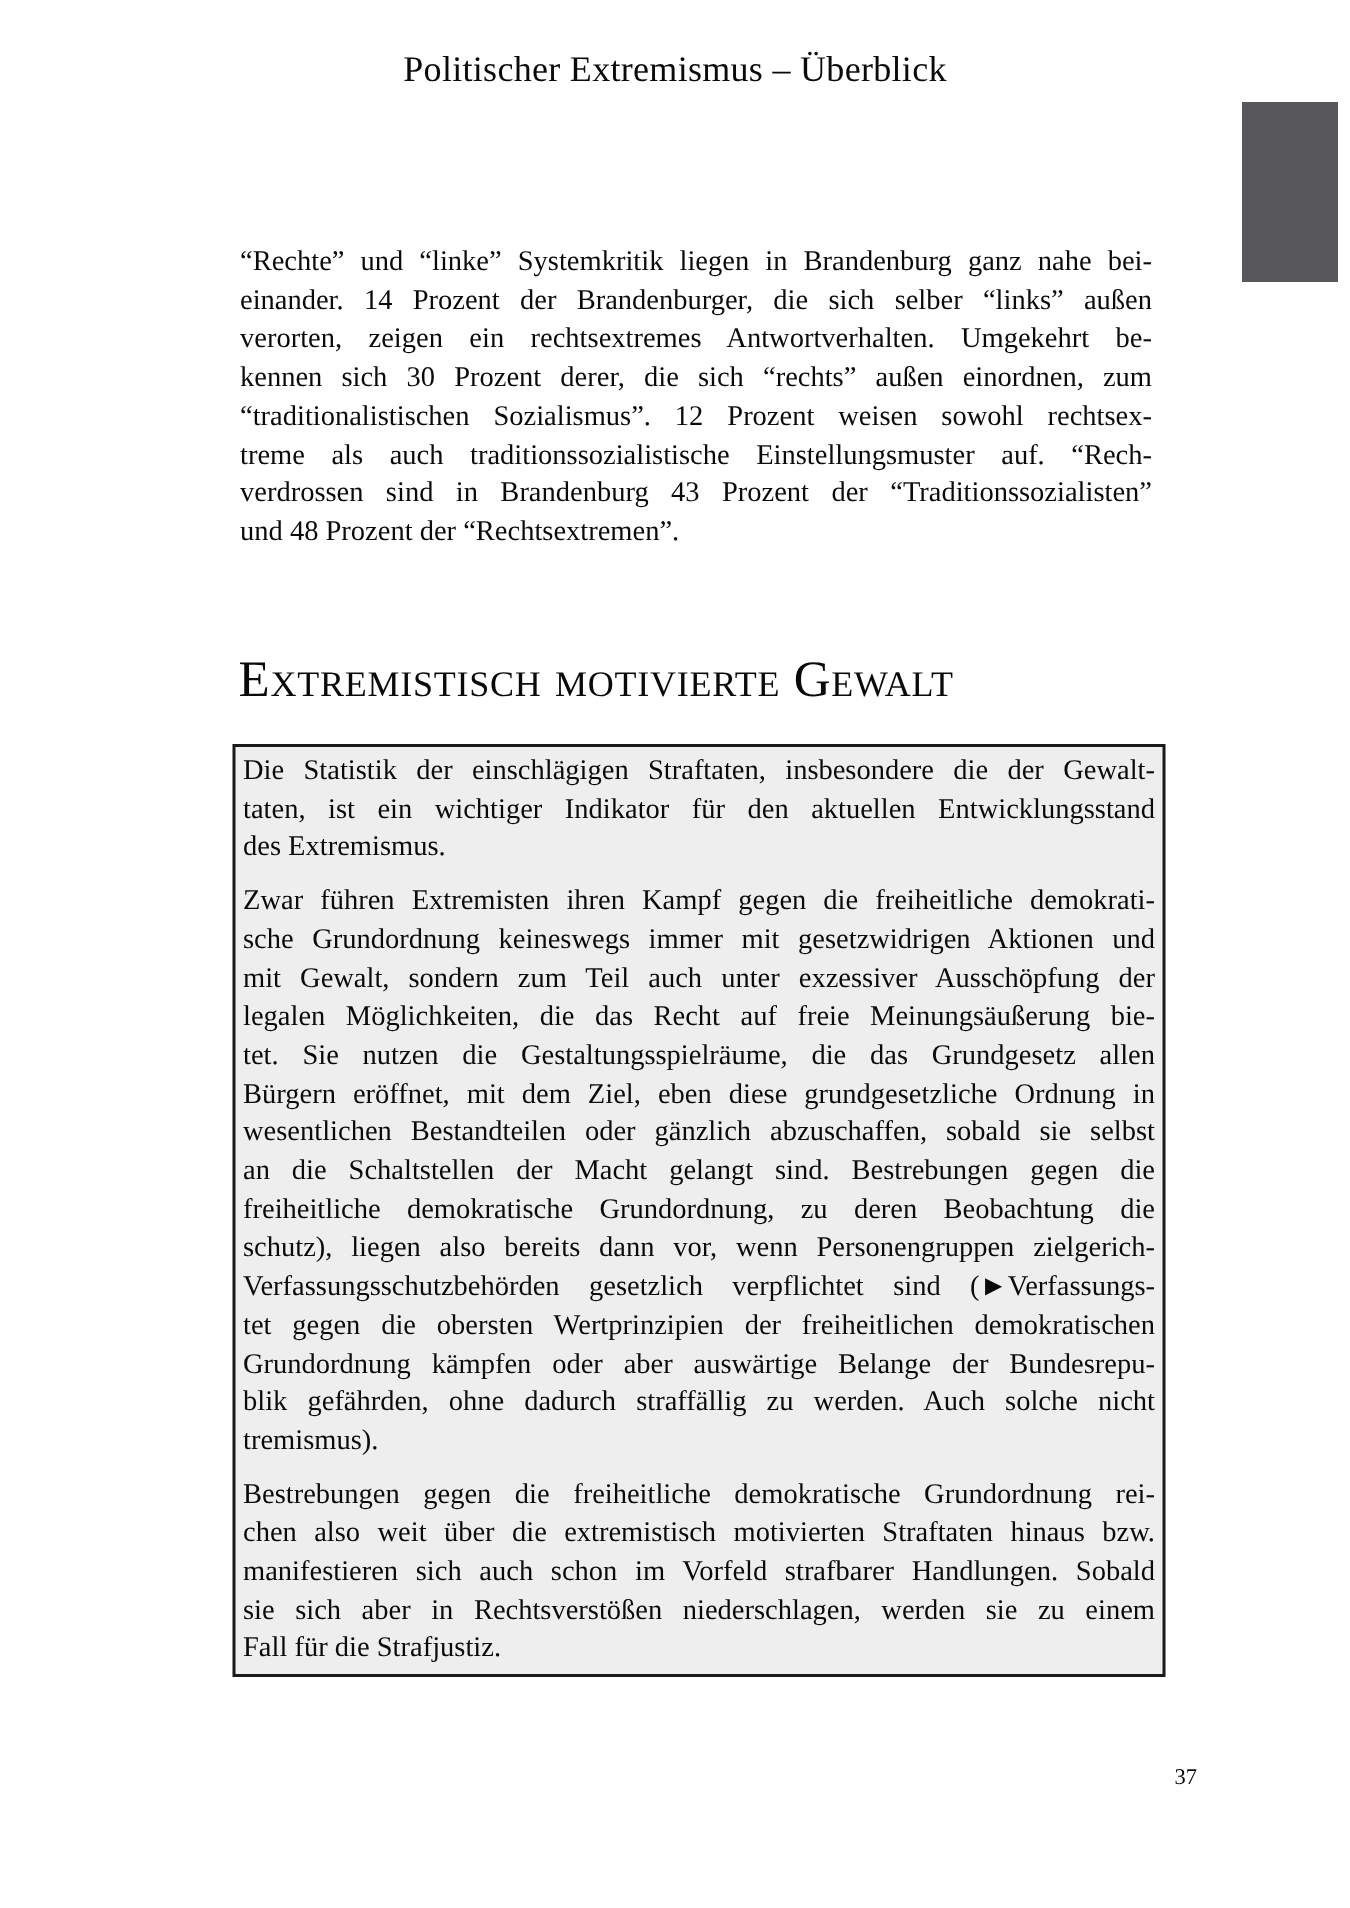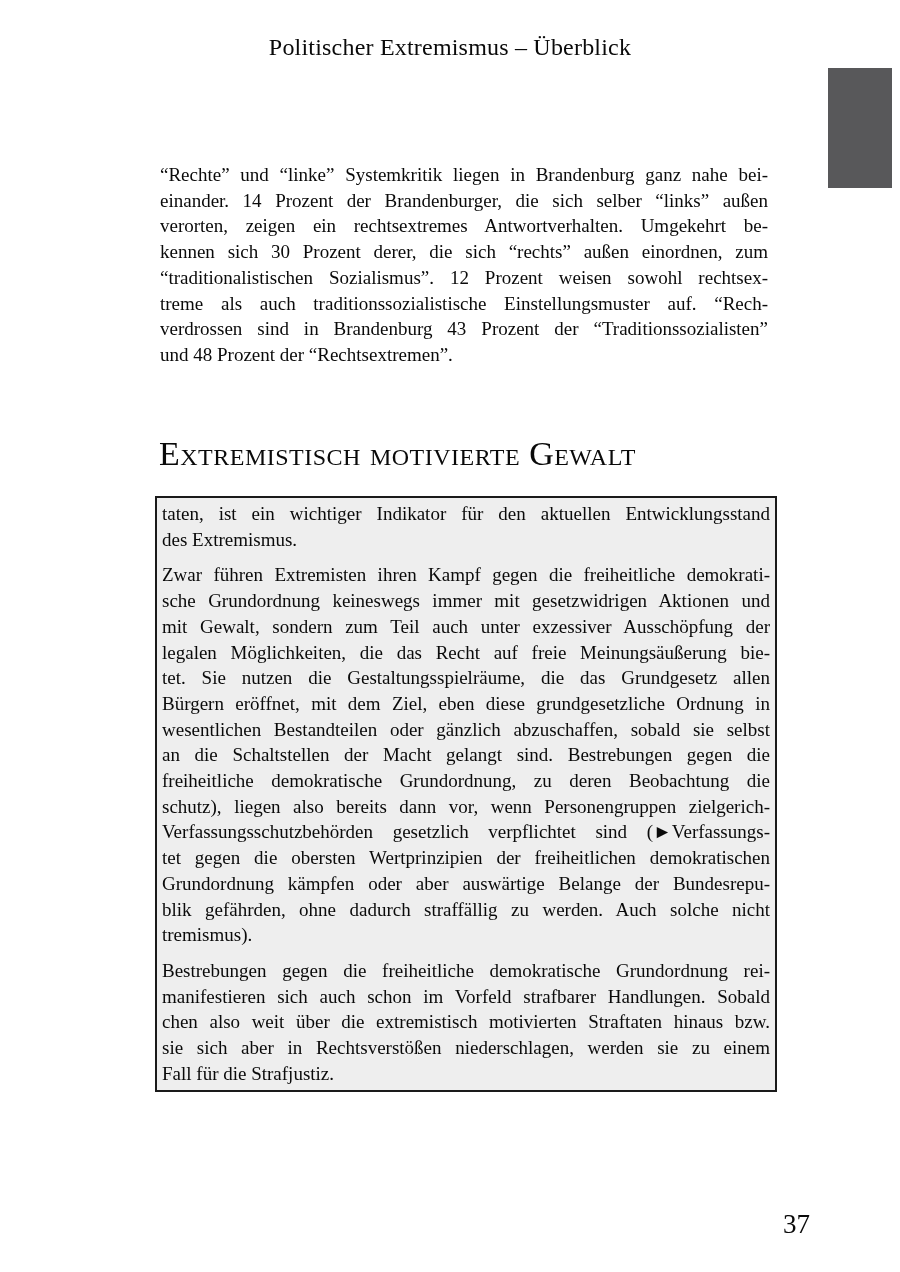--- a/index.html
+++ b/index.html
@@ -78,22 +78,21 @@
   .box-paragraph {
     margin: 0 0 10px 0;
   }
   .box-paragraph:last-child {
     margin-bottom: 0;
   }
   .page-number {
     position: absolute;
     left: 783px;
     top: 1177px;
-    font-size: 27px;
-    margin-top: 32px;
+    font-size: 15px;
   }
 </style>
 </head>
 <body>
 
 <div class="running-head">Politischer Extremismus – Überblick</div>
 
 <div class="side-tab"></div>
 
 <div class="intro">
@@ -104,20 +103,21 @@
     <div class="jline">“traditionalistischen Sozialismus”. 12 Prozent weisen sowohl rechtsex-</div>
     <div class="jline">treme als auch traditionssozialistische Einstellungsmuster auf. “Rech-</div>
     <div class="jline">verdrossen sind in Brandenburg 43 Prozent der “Traditionssozialisten”</div>
     <div class="jline lastline">und 48 Prozent der “Rechtsextremen”.</div>
   </div>
 
 <h1 class="section-heading">Extremistisch motivierte Gewalt</h1>
 
 <div class="info-box">
     <div class="box-paragraph">
+      <div class="jline">Die Statistik der einschlägigen Straftaten, insbesondere die der Gewalt-</div>
       <div class="jline">taten, ist ein wichtiger Indikator für den aktuellen Entwicklungsstand</div>
       <div class="jline lastline">des Extremismus.</div>
     </div>
     <div class="box-paragraph">
       <div class="jline">Zwar führen Extremisten ihren Kampf gegen die freiheitliche demokrati-</div>
       <div class="jline">sche Grundordnung keineswegs immer mit gesetzwidrigen Aktionen und</div>
       <div class="jline">mit Gewalt, sondern zum Teil auch unter exzessiver Ausschöpfung der</div>
       <div class="jline">legalen Möglichkeiten, die das Recht auf freie Meinungsäußerung bie-</div>
       <div class="jline">tet. Sie nutzen die Gestaltungsspielräume, die das Grundgesetz allen</div>
       <div class="jline">Bürgern eröffnet, mit dem Ziel, eben diese grundgesetzliche Ordnung in</div>
@@ -126,20 +126,20 @@
       <div class="jline">freiheitliche demokratische Grundordnung, zu deren Beobachtung die</div>
       <div class="jline">schutz), liegen also bereits dann vor, wenn Personengruppen zielgerich-</div>
       <div class="jline">Verfassungsschutzbehörden gesetzlich verpflichtet sind (►Verfassungs-</div>
       <div class="jline">tet gegen die obersten Wertprinzipien der freiheitlichen demokratischen</div>
       <div class="jline">Grundordnung kämpfen oder aber auswärtige Belange der Bundesrepu-</div>
       <div class="jline">blik gefährden, ohne dadurch straffällig zu werden. Auch solche nicht</div>
       <div class="jline lastline">tremismus).</div>
     </div>
     <div class="box-paragraph">
       <div class="jline">Bestrebungen gegen die freiheitliche demokratische Grundordnung rei-</div>
+      <div class="jline">chen also weit über die extremistisch motivierten Straftaten hinaus bzw.</div>
       <div class="jline">manifestieren sich auch schon im Vorfeld strafbarer Handlungen. Sobald</div>
-      <div class="jline">chen also weit über die extremistisch motivierten Straftaten hinaus bzw.</div>
       <div class="jline">sie sich aber in Rechtsverstößen niederschlagen, werden sie zu einem</div>
       <div class="jline lastline">Fall für die Strafjustiz.</div>
     </div>
   </div>
 
 <div class="page-number">37</div>
 
 </body></html>

